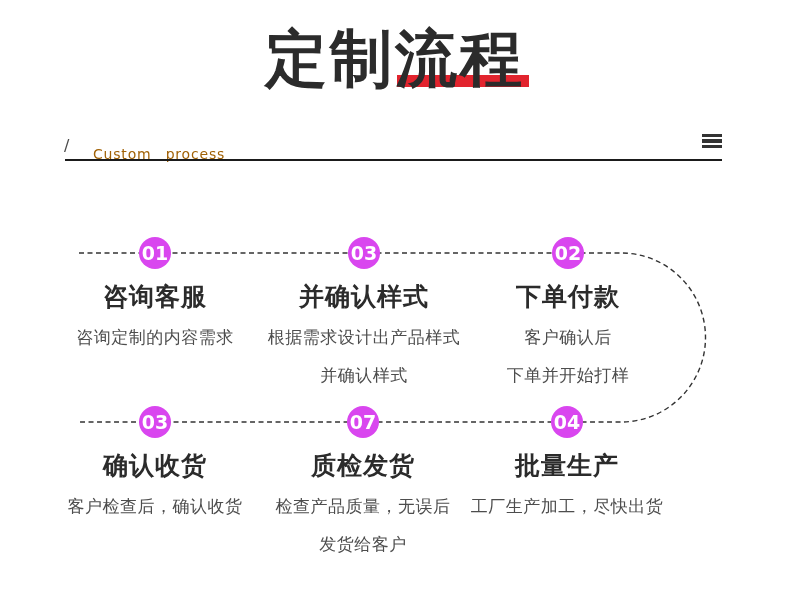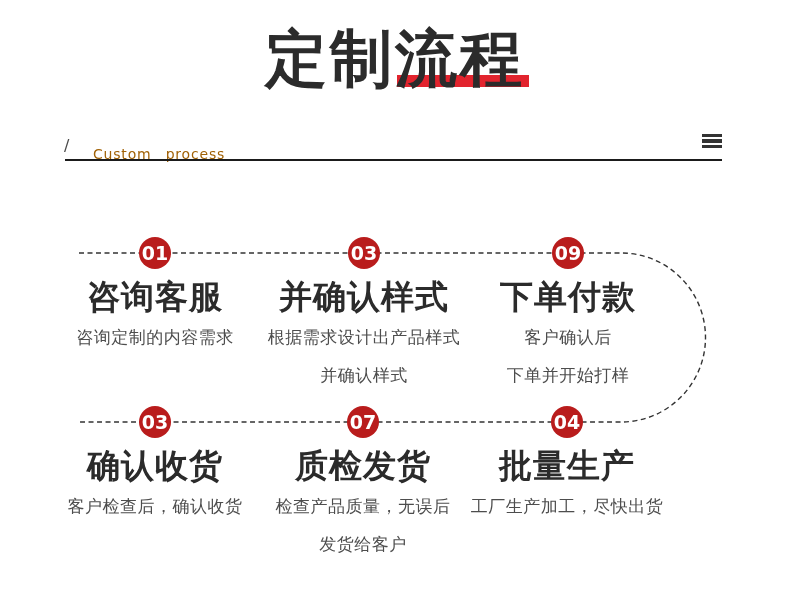--- a/index.html
+++ b/index.html
@@ -69,28 +69,28 @@
   
   .step{
     position:absolute;
     width:230px;
     text-align:center;
   }
   .badge{
     width:32px;height:32px;
     margin:0 auto;
     border-radius:50%;
-    background:#b91c1c;
+    background:#d946ef;
     color:#ffffff;
     font-size:19px;font-weight:bold;
     line-height:32px;
   }
   .step-title{
     margin-top:13px;
-    font-size:33px;line-height:30px;
+    font-size:25px;line-height:30px;
     font-weight:bold;
     color:#2b2b2b;
     letter-spacing:1px;
   }
   .step-desc{margin-top:8px;}
   .step-desc p{
     margin:12px;
     font-size:17px;line-height:26px;
     color:#4d4d4d;
     letter-spacing:0.5px;
@@ -133,21 +133,21 @@
   <div class="step pos-2">
     <div class="badge">03</div>
     <div class="step-title">并确认样式</div>
     <div class="step-desc">
       <p>根据需求设计出产品样式</p>
       <p>并确认样式</p>
     </div>
   </div>
 
   <div class="step pos-3">
-    <div class="badge">09</div>
+    <div class="badge">02</div>
     <div class="step-title">下单付款</div>
     <div class="step-desc">
       <p>客户确认后</p>
       <p>下单并开始打样</p>
     </div>
   </div>
 
   <div class="step pos-4">
     <div class="badge">04</div>
     <div class="step-title">批量生产</div>

